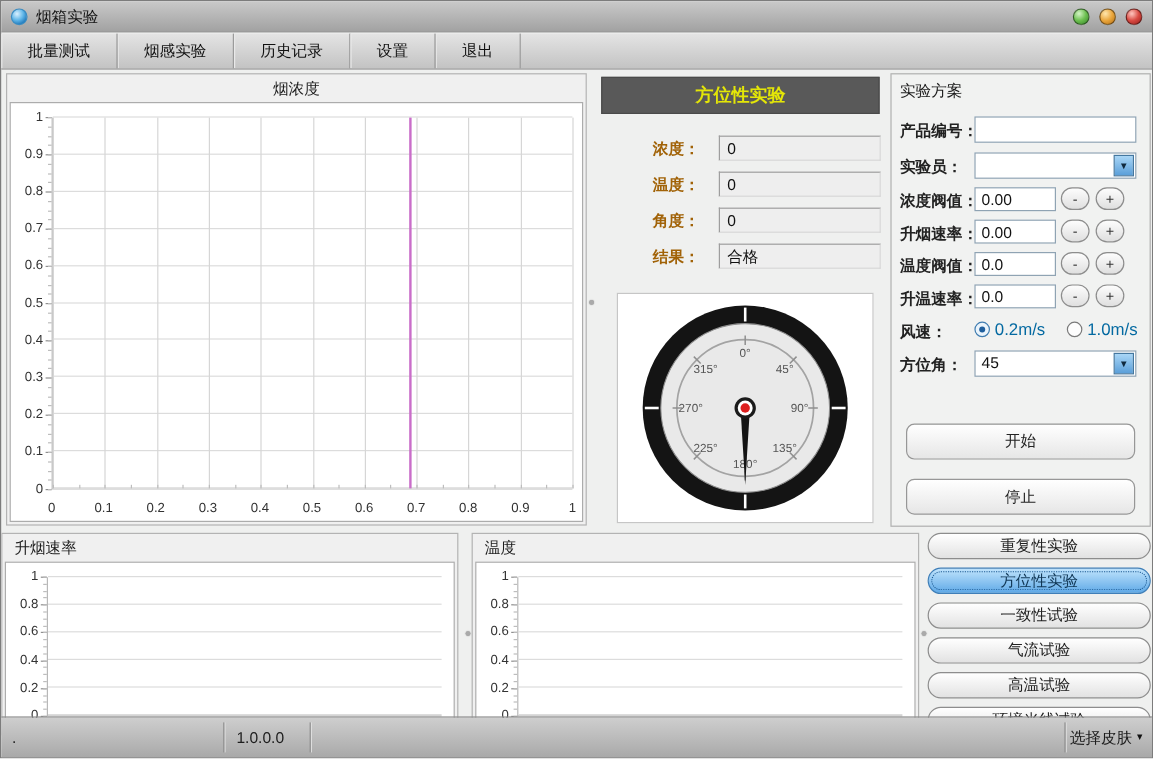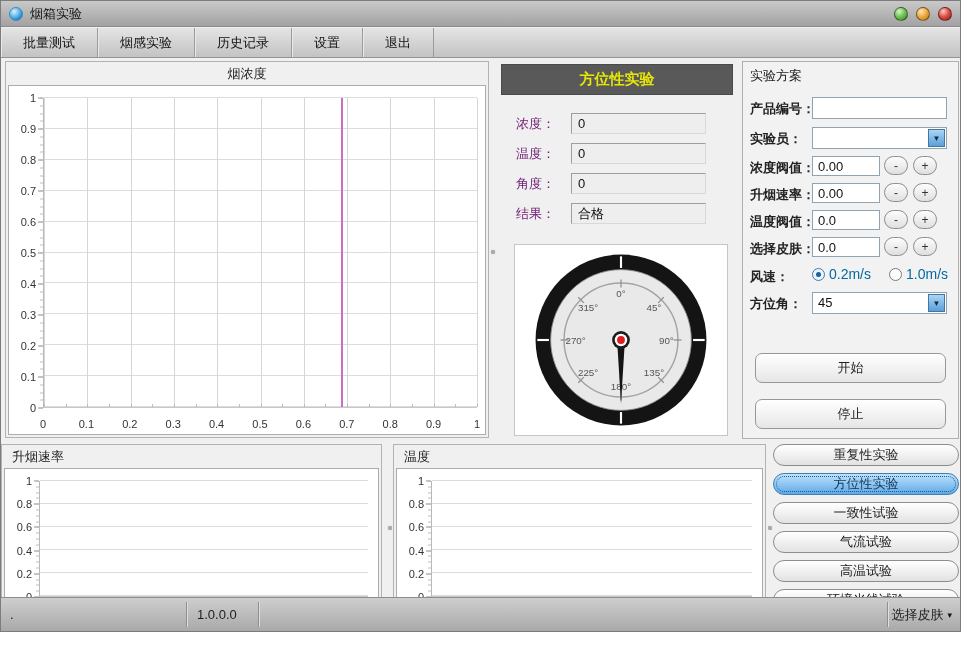--- a/index.html
+++ b/index.html
@@ -78,21 +78,21 @@
   .xmt { position:absolute; bottom:0; width:1px; height:3px; background:#bdbdbd; }
 
   
   .exp-header {
     position:absolute; left:3px; top:0; width:232px; height:31px;
     background:#595959; border:1px solid #4a4a4a;
     display:flex; align-items:center; justify-content:center;
     font-size:15px; font-weight:bold; color:#e4e607;
   }
   .field-row { position:absolute; height:21px; display:flex; align-items:center; }
-  .field-label { font-size:13px; font-weight:normal; color:#701a75; width:55px; }
+  .field-label { font-size:13px; font-weight:bold; color:#a16207; width:55px;margin-left:28px; }
   .field-value {
     width:135px; height:21px; background:#eeeeee;
     border:1px solid #9e9e9e; border-bottom-color:#d8d8d8; border-right-color:#d8d8d8;
     font-size:13px; color:#111; padding:2px 6px; line-height:16px;
   }
   .gauge-box {
     position:absolute; left:16px; top:180px; width:214px; height:192px;
     background:#ffffff; border:1px solid #c6c6c6;
     display:flex; align-items:center; justify-content:center;
   }
@@ -426,21 +426,21 @@
     </div>
 
     <div class="plan-row" style="top:148px; height:20px;">
       <div class="plan-label">温度阀值：</div>
       <input class="textbox small" type="text" value="0.0" style="">
       <div class="spin-btn minus">-</div>
       <div class="spin-btn plus">+</div>
     </div>
 
     <div class="plan-row" style="top:175px; height:20px;">
-      <div class="plan-label">选择皮肤：</div>
+      <div class="plan-label">升温速率：</div>
       <input class="textbox small" type="text" value="0.0" style="">
       <div class="spin-btn minus">-</div>
       <div class="spin-btn plus">+</div>
     </div>
 
     <div class="plan-row" style="top:203px; height:18px;">
       <div class="plan-label">风速：</div>
       <div class="radio-group">
         <div class="radio-opt selected">
           <div class="radio-circle"></div>

